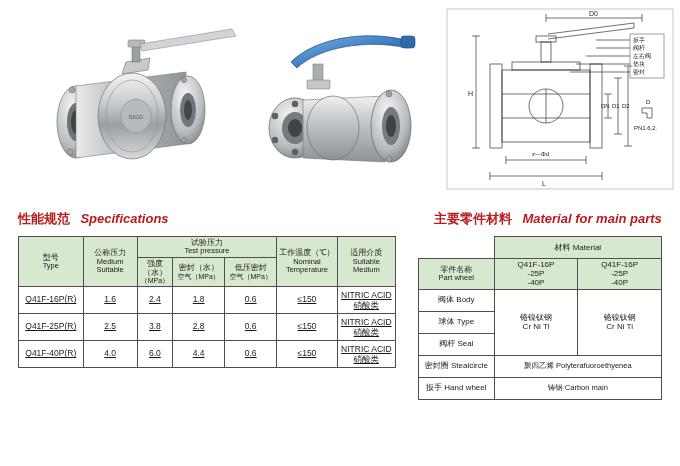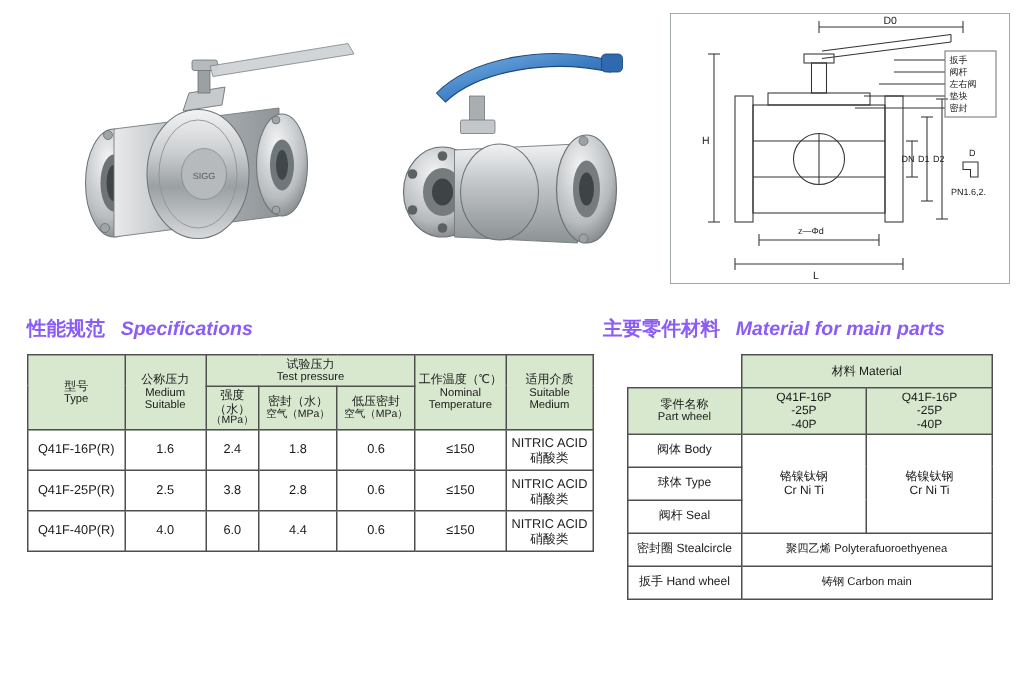--- a/index.html
+++ b/index.html
@@ -35,27 +35,27 @@
     position: absolute;
     left: 446px; top: 8px;
     width: 228px; height: 182px;
   }
 
   
   .sec-head {
     position: absolute;
     font-weight: bold;
     font-size: 12.5px;
-    color: #8b5cf6;
+    color: #b91c1c;
     white-space: nowrap;
   }
   .sec-head .cn { font-size: 13px; }
   .sec-head .en { font-style: italic; font-size: 13px; }
   #head-spec { left: 18px; top: 210px; }
-  #head-mat  { left: 402px; top: 210px; }
+  #head-mat  { left: 434px; top: 210px; }
 
   
   table {
     border-collapse: collapse;
     font-size: 8px;
     line-height: 1.15;
   }
   table td, table th {
     border: 1px solid #4f4f4f;
     text-align: center;
@@ -66,21 +66,21 @@
 
   #spec-table {
     position: absolute;
     left: 18px; top: 236px;
     width: 378px;
   }
   #spec-table th { background: #d7e8cf; }
   #spec-table .hdr-cn { display: block; font-size: 8px; }
   #spec-table .hdr-en { display: block; font-size: 7.5px; }
   #spec-table .hdr-unit { display: block; font-size: 7px; }
-  #spec-table td { height: 27px; }
+  #spec-table td { height: 27px; text-decoration: underline; }
   #spec-table tr.data td { font-size: 8.5px; }
   #spec-table td.model { font-size: 8.5px; }
   #spec-table td.medium { font-size: 7px; line-height: 1.25; }
 
   #mat-table {
     position: absolute;
     left: 418px; top: 236px;
     width: 244px;
     padding-left: 32px;
   }

